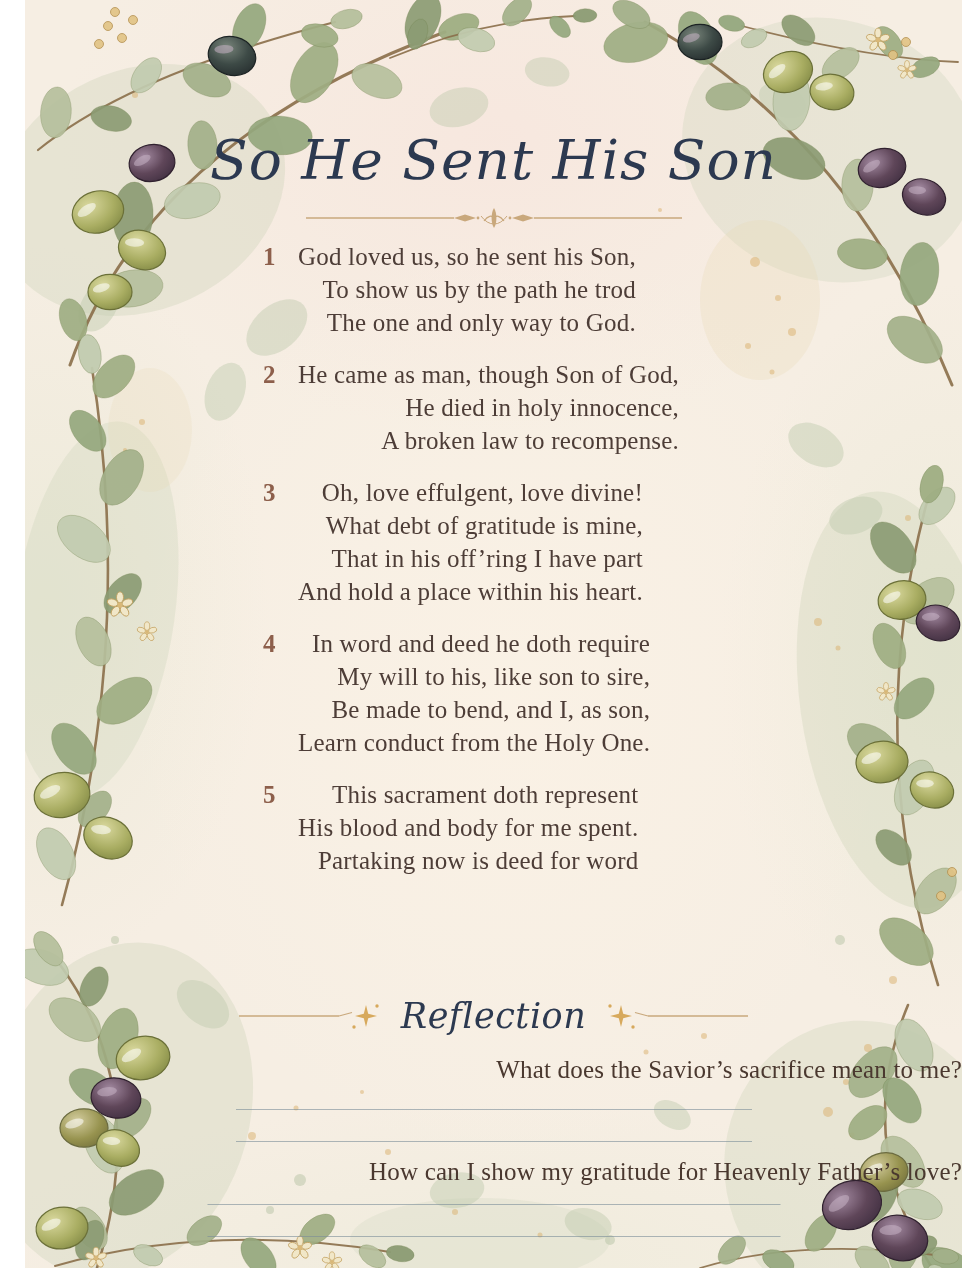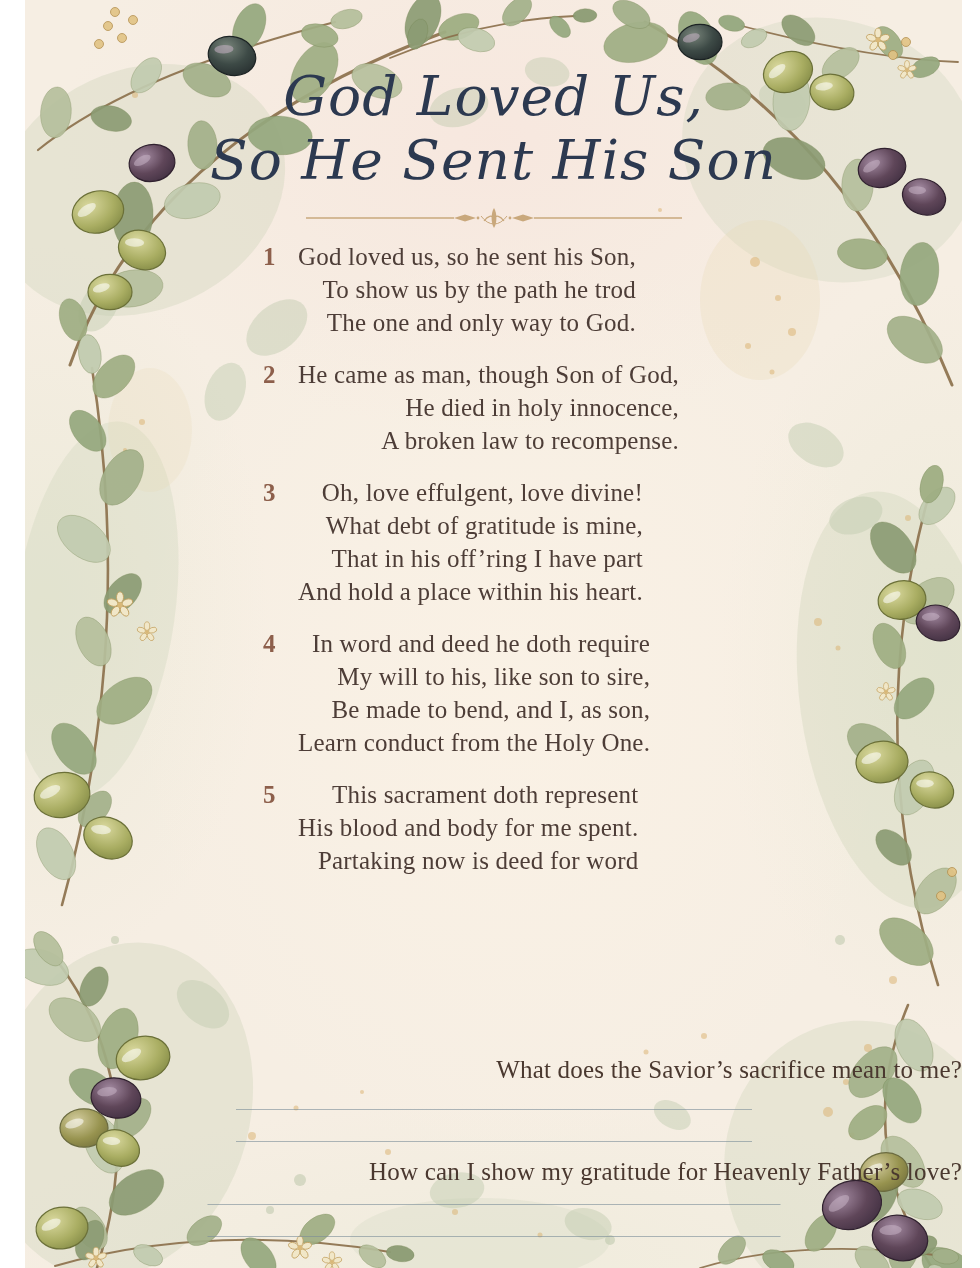--- a/index.html
+++ b/index.html
@@ -604,21 +604,21 @@
             <ellipse cx="0" cy="-7" rx="3.2" ry="5" fill="#f1e7c8" stroke="#c2a05f" stroke-width="0.8" transform="rotate(144)"></ellipse>
             <ellipse cx="0" cy="-7" rx="3.2" ry="5" fill="#f1e7c8" stroke="#c2a05f" stroke-width="0.8" transform="rotate(216)"></ellipse>
             <ellipse cx="0" cy="-7" rx="3.2" ry="5" fill="#f1e7c8" stroke="#c2a05f" stroke-width="0.8" transform="rotate(288)"></ellipse>
             <circle r="2.4" fill="#d9b878"></circle>
           </g>
         </svg>
       </div>
 
     <div class="content">
       <div class="title">
-        <span class="tline">God Loved Us,</span><br>
+        <br>
         <span class="tline">So He Sent His Son</span>
       </div>
 
       <svg class="divider" width="380" height="28" viewBox="0 0 380 28">
         <g fill="#c9a87c" stroke="#c9a87c">
           <line x1="2" y1="14" x2="150" y2="14" stroke-width="1.6"></line>
           <polygon points="150,14 161,10.5 172,14 161,17.5" stroke="none"></polygon>
           <line x1="378" y1="14" x2="230" y2="14" stroke-width="1.6"></line>
           <polygon points="230,14 219,10.5 208,14 219,17.5" stroke="none"></polygon>
           <path d="M190 4 C186.8 9 186.8 19 190 24 C193.2 19 193.2 9 190 4" stroke="none"></path>
@@ -667,20 +667,37 @@
         <div class="verse">
           <span class="vnum">5</span>
           <span class="vlines">
             <span class="vline">This sacrament doth represent</span>
             <span class="vline">His blood and body for me spent.</span>
             <span class="vline">Partaking now is deed for word</span>
           </span>
         </div>
       </div>
 
+      <div class="reflection-row">
+        <svg width="150" height="34" viewBox="0 0 150 34">
+          <line x1="0" y1="17" x2="100" y2="17" stroke="#c9a87c" stroke-width="1.6"></line>
+          <path d="M100 17 l13 -3.5" stroke="#c9a87c" stroke-width="1.2" fill="none"></path>
+          <path d="M127 6 L129.2 14.8 L138 17 L129.2 19.2 L127 28 L124.8 19.2 L116 17 L124.8 14.8 Z" fill="#d7a95c"></path>
+          <circle cx="138" cy="7" r="1.7" fill="#d7a95c"></circle>
+          <circle cx="115" cy="28" r="1.7" fill="#d7a95c"></circle>
+        </svg>
+        <span class="ref-heading">Reflection</span>
+        <svg width="150" height="34" viewBox="0 0 150 34" style="transform:scaleX(-1)">
+          <line x1="0" y1="17" x2="100" y2="17" stroke="#c9a87c" stroke-width="1.6"></line>
+          <path d="M100 17 l13 -3.5" stroke="#c9a87c" stroke-width="1.2" fill="none"></path>
+          <path d="M127 6 L129.2 14.8 L138 17 L129.2 19.2 L127 28 L124.8 19.2 L116 17 L124.8 14.8 Z" fill="#d7a95c"></path>
+          <circle cx="138" cy="7" r="1.7" fill="#d7a95c"></circle>
+          <circle cx="115" cy="28" r="1.7" fill="#d7a95c"></circle>
+        </svg>
+      </div>
 
       <div class="question q1">What does the Savior’s sacrifice mean to me?</div>
       <div class="ans a1"></div>
       <div class="ans a2"></div>
 
       <div class="question q2">How can I show my gratitude for Heavenly Father’s love?</div>
       <div class="ans a3"></div>
       <div class="ans a4"></div>
     </div>
   </div>

